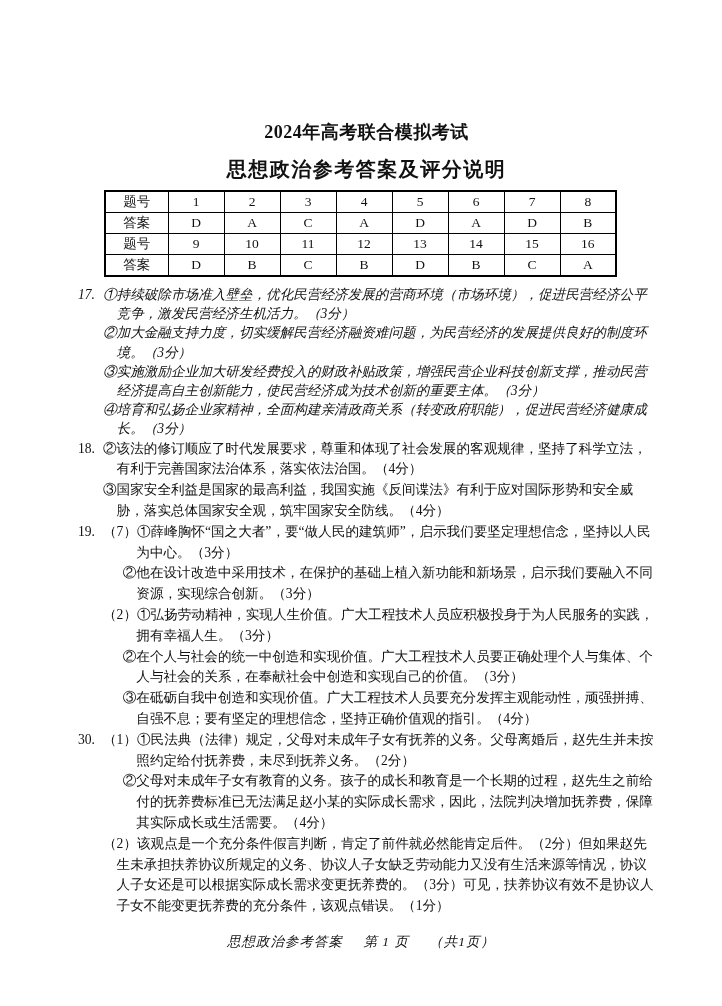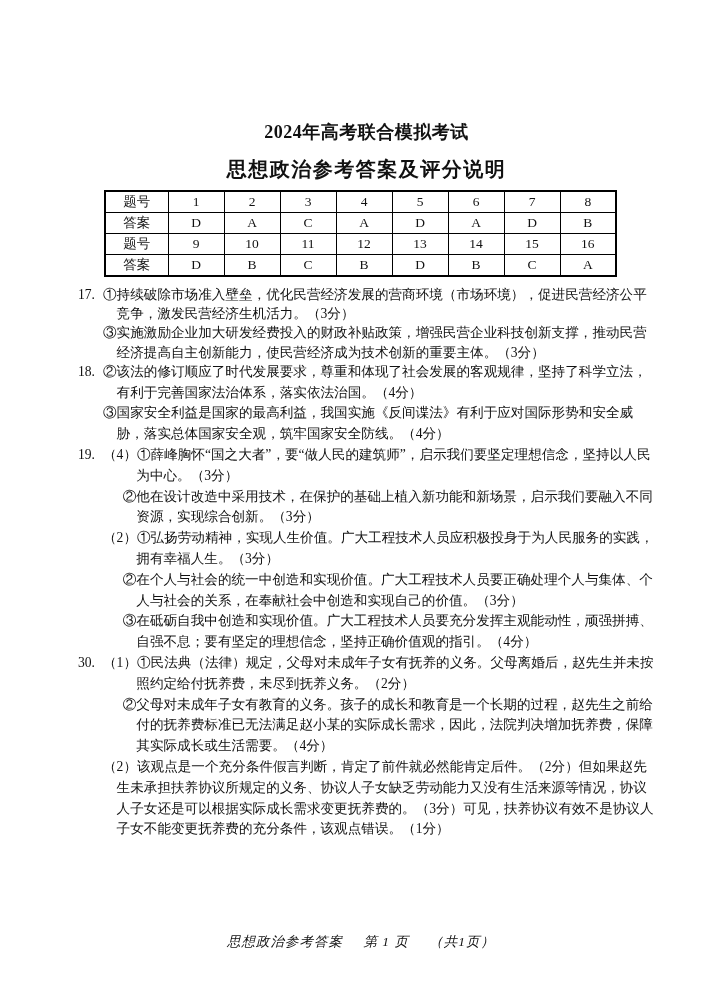--- a/index.html
+++ b/index.html
@@ -45,21 +45,21 @@
     overflow:hidden;
     white-space:nowrap;
   }
   .questions {
     margin-top:8px;
     font-size:13.6px;
     line-height:20.8px;
     text-align:left;
   }
   .question { display:flex; align-items:flex-start; }
-  .question.tight { line-height:19.2px; }
+  .question.tight { line-height:19.2px;font-style:italic; }
   .qnum { flex:none; width:25px; }
   .qbody { flex:1; min-width:0; }
   .blk { margin:0; }
   .blk-item       { padding-left:1em;    text-indent:-1em; }
   .blk-part-first { padding-left:2.45em; text-indent:-2.45em; }
   .blk-sub        { margin-left:1.45em; padding-left:1em; text-indent:-1em; }
   .blk-part       { padding-left:1em;    text-indent:-1em; }
   .footer {
     position:absolute; left:0; right:0; top:933px;
     text-align:center;
@@ -133,34 +133,36 @@
             <td>C</td>
             <td>A</td>
           </tr>
         </tbody>
       </table>
     <div class="questions">
         <div class="question tight">
           <span class="qnum">17.</span>
           <div class="qbody">
             <div class="blk blk-item">①持续破除市场准入壁垒，优化民营经济发展的营商环境（市场环境），促进民营经济公平竞争，激发民营经济生机活力。（3分）</div>
+            <div class="blk blk-item">②加大金融支持力度，切实缓解民营经济融资难问题，为民营经济的发展提供良好的制度环境。（3分）</div>
             <div class="blk blk-item">③实施激励企业加大研发经费投入的财政补贴政策，增强民营企业科技创新支撑，推动民营经济提高自主创新能力，使民营经济成为技术创新的重要主体。（3分）</div>
+            <div class="blk blk-item">④培育和弘扬企业家精神，全面构建亲清政商关系（转变政府职能），促进民营经济健康成长。（3分）</div>
           </div>
         </div>
         <div class="question">
           <span class="qnum">18.</span>
           <div class="qbody">
             <div class="blk blk-item">②该法的修订顺应了时代发展要求，尊重和体现了社会发展的客观规律，坚持了科学立法，有利于完善国家法治体系，落实依法治国。（4分）</div>
             <div class="blk blk-item">③国家安全利益是国家的最高利益，我国实施《反间谍法》有利于应对国际形势和安全威胁，落实总体国家安全观，筑牢国家安全防线。（4分）</div>
           </div>
         </div>
         <div class="question">
           <span class="qnum">19.</span>
           <div class="qbody">
-            <div class="blk blk-part-first">（4）①薛峰胸怀“国之大者”，要“做人民的建筑师”，启示我们要坚定理想信念，坚持以人民为中心。（3分）</div>
+            <div class="blk blk-part-first">（7）①薛峰胸怀“国之大者”，要“做人民的建筑师”，启示我们要坚定理想信念，坚持以人民为中心。（3分）</div>
             <div class="blk blk-sub">②他在设计改造中采用技术，在保护的基础上植入新功能和新场景，启示我们要融入不同资源，实现综合创新。（3分）</div>
             <div class="blk blk-part-first">（2）①弘扬劳动精神，实现人生价值。广大工程技术人员应积极投身于为人民服务的实践，拥有幸福人生。（3分）</div>
             <div class="blk blk-sub">②在个人与社会的统一中创造和实现价值。广大工程技术人员要正确处理个人与集体、个人与社会的关系，在奉献社会中创造和实现自己的价值。（3分）</div>
             <div class="blk blk-sub">③在砥砺自我中创造和实现价值。广大工程技术人员要充分发挥主观能动性，顽强拼搏、自强不息；要有坚定的理想信念，坚持正确价值观的指引。（4分）</div>
           </div>
         </div>
         <div class="question">
           <span class="qnum">30.</span>
           <div class="qbody">
             <div class="blk blk-part-first">（1）①民法典（法律）规定，父母对未成年子女有抚养的义务。父母离婚后，赵先生并未按照约定给付抚养费，未尽到抚养义务。（2分）</div>

